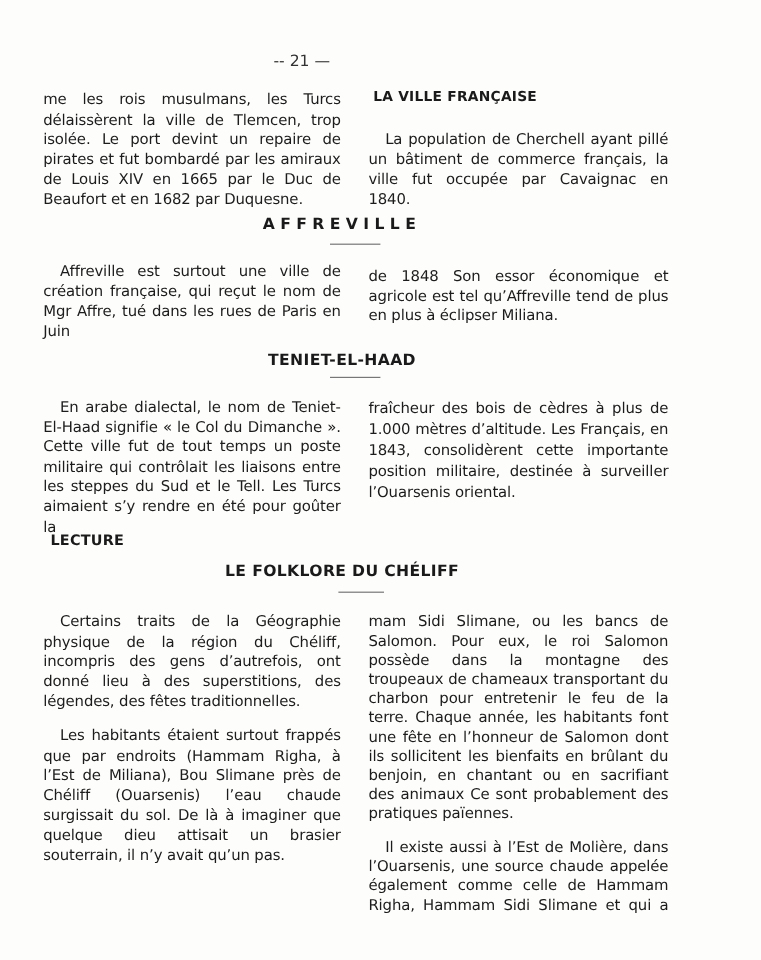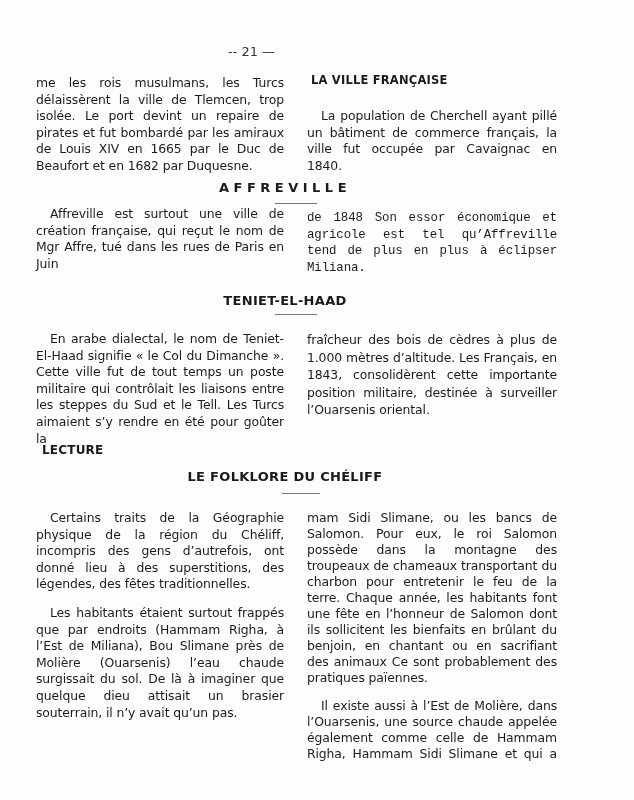--- a/index.html
+++ b/index.html
@@ -51,40 +51,40 @@
 <div class="col left" style="top:75px;">
   <p class="last">me les rois musulmans, les Turcs délaissèrent la ville de Tlemcen, trop isolée. Le port devint un repaire de pirates et fut bombardé par les amiraux de Louis XIV en 1665 par le Duc de Beaufort et en 1682 par Duquesne.</p>
 </div>
 <div class="small-head" style="top:73px; left:311px;">LA VILLE FRANÇAISE</div>
 <div class="col right" style="top:108px;">
   <p class="indent last">La population de Cherchell ayant pillé un bâtiment de commerce français, la ville fut occupée par Cavaignac en 1840.</p>
 </div>
 
 <div class="section-head spaced" style="top:180px;">AFFREVILLE</div>
 <div class="rule" style="top:203px; left:275px; width:42px;"></div>
-<div class="col left" style="top:206px;">
+<div class="col left" style="top:218px;">
   <p class="indent" style="text-align-last: justify;">Affreville est surtout une ville de création française, qui reçut le nom de Mgr Affre, tué dans les rues de Paris en Juin</p>
 </div>
-<div class="col right" style="top:210px;font-family:Liberation Mono, monospace;">
+<div class="col right" style="top:222px;">
   <p class="last">de 1848 Son essor économique et agricole est tel qu’Affreville tend de plus en plus à éclipser Miliana.</p>
 </div>
 
 <div class="section-head head2" style="top:293px;">TENIET-EL-HAAD</div>
 <div class="rule" style="top:314px; left:275px; width:42px;"></div>
 <div class="col left" style="top:331px;">
   <p class="indent" style="text-align-last: justify;">En arabe dialectal, le nom de Teniet-El-Haad signifie « le Col du Dimanche ». Cette ville fut de tout temps un poste militaire qui contrôlait les liaisons entre les steppes du Sud et le Tell. Les Turcs aimaient s’y rendre en été pour goûter la</p>
 </div>
 <div class="col right" style="top:331px; line-height:17.6px;">
   <p class="last">fraîcheur des bois de cèdres à plus de 1.000 mètres d’altitude. Les Français, en 1843, consolidèrent cette importante position militaire, destinée à surveiller l’Ouarsenis oriental.</p>
 </div>
 
 <div class="small-head" style="top:443px; left:42px; font-size:12px;">LECTURE</div>
 <div class="section-head head2" style="top:469px;">LE FOLKLORE DU CHÉLIFF</div>
 <div class="rule" style="top:493px; left:282px; width:38px;"></div>
 
 <div class="col left" style="top:510px;">
   <p class="indent last">Certains traits de la Géographie physique de la région du Chéliff, incompris des gens d’autrefois, ont donné lieu à des superstitions, des légendes, des fêtes traditionnelles.</p>
-  <p class="indent last">Les habitants étaient surtout frappés que par endroits (Hammam Righa, à l’Est de Miliana), Bou Slimane près de Molière (Ouarsenis) l’eau chaude surgissait du sol. De là à imaginer que quelque dieu attisait un brasier souterrain, il n’y avait qu’un pas.</p>
+  <p class="indent last">Les habitants étaient surtout frappés que par endroits (Hammam Righa, à l’Est de Miliana), Bou Slimane près de Chéliff (Ouarsenis) l’eau chaude surgissait du sol. De là à imaginer que quelque dieu attisait un brasier souterrain, il n’y avait qu’un pas.</p>
 </div>
 <div class="col right" style="top:510px; line-height:16px;">
   <p class="last">mam Sidi Slimane, ou les bancs de Salomon. Pour eux, le roi Salomon possède dans la montagne des troupeaux de chameaux transportant du charbon pour entretenir le feu de la terre. Chaque année, les habitants font une fête en l’honneur de Salomon dont ils sollicitent les bienfaits en brûlant du benjoin, en chantant ou en sacrifiant des animaux Ce sont probablement des pratiques païennes.</p>
   <p class="indent" style="text-align-last: justify;">Il existe aussi à l’Est de Molière, dans l’Ouarsenis, une source chaude appelée également comme celle de Hammam Righa, Hammam Sidi Slimane et qui a</p>
 </div>
 
 </body></html>

